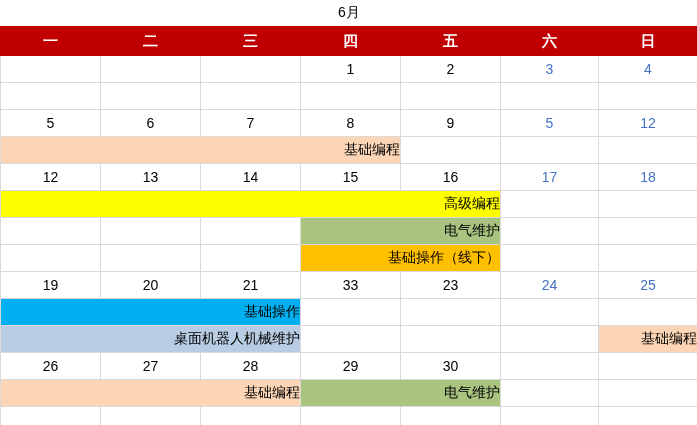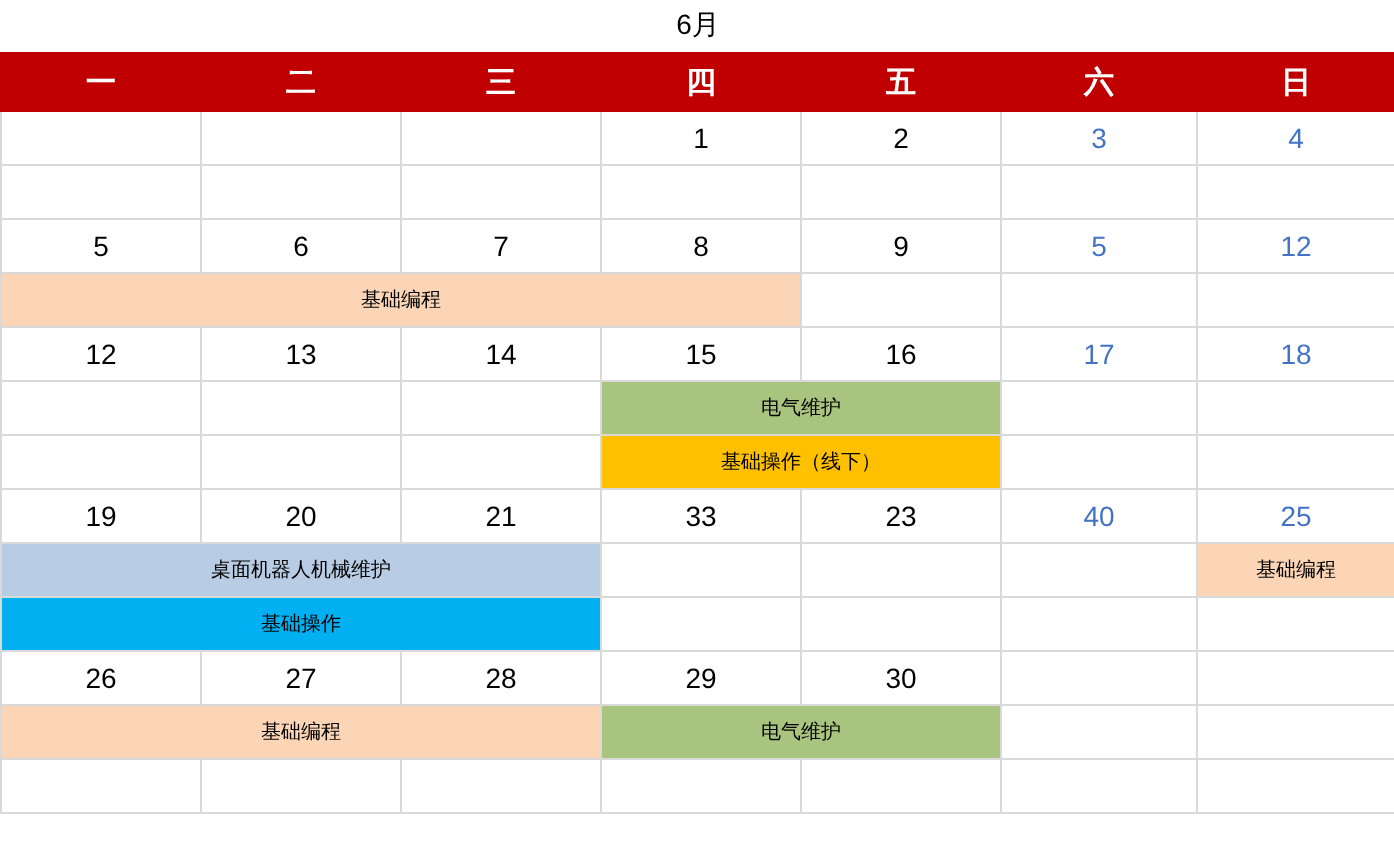--- a/index.html
+++ b/index.html
@@ -48,22 +48,23 @@
     border: none !important;
     margin-left: 40px;
   }
   td.daynum {
     font-size: 14px;
   }
   td.weekend {
     color: #4472c4;
   }
   td.event {
-    font-size: 10px;
+    font-size: 14px;
     color: #000000;
+    text-align: right;
   }
   .ev-peach   { background: #fbd5b5; }
   .ev-yellow  { background: #ffff00; }
   .ev-green   { background: #a9c47f; margin-left: 15px; }
   .ev-orange  { background: #ffc000; }
   .ev-lblue   { background: #b8cce4; }
   .ev-cyan    { background: #00b0f0; }
   td.empty { background: #ffffff; }
 </style>
 </head>
@@ -128,20 +129,25 @@
       <tr>
         <td class="daynum">12</td>
         <td class="daynum">13</td>
         <td class="daynum">14</td>
         <td class="daynum">15</td>
         <td class="daynum">16</td>
         <td class="daynum weekend">17</td>
         <td class="daynum weekend">18</td>
       </tr>
       <tr>
+        <td class="event ev-yellow" colspan="5">高级编程</td>
+        <td class="event empty"></td>
+        <td class="event empty"></td>
+      </tr>
+      <tr>
         <td class="event empty"></td>
         <td class="event empty"></td>
         <td class="event empty"></td>
         <td class="event ev-green" colspan="2">电气维护</td>
         <td class="event empty"></td>
         <td class="event empty"></td>
       </tr>
       <tr>
         <td class="event empty"></td>
         <td class="event empty"></td>
@@ -149,36 +155,36 @@
         <td class="event ev-orange" colspan="2">基础操作（线下）</td>
         <td class="event empty"></td>
         <td class="event empty"></td>
       </tr>
       <tr>
         <td class="daynum">19</td>
         <td class="daynum">20</td>
         <td class="daynum">21</td>
         <td class="daynum">33</td>
         <td class="daynum">23</td>
-        <td class="daynum weekend">40</td>
+        <td class="daynum weekend">24</td>
         <td class="daynum weekend">25</td>
       </tr>
       <tr>
+        <td class="event ev-cyan" colspan="3">基础操作</td>
+        <td class="event empty"></td>
+        <td class="event empty"></td>
+        <td class="event empty"></td>
+        <td class="event empty"></td>
+      </tr>
+      <tr>
         <td class="event ev-lblue" colspan="3">桌面机器人机械维护</td>
         <td class="event empty"></td>
         <td class="event empty"></td>
         <td class="event empty"></td>
         <td class="event ev-peach">基础编程</td>
-      </tr>
-      <tr>
-        <td class="event ev-cyan" colspan="3">基础操作</td>
-        <td class="event empty"></td>
-        <td class="event empty"></td>
-        <td class="event empty"></td>
-        <td class="event empty"></td>
       </tr>
       <tr>
         <td class="daynum">26</td>
         <td class="daynum">27</td>
         <td class="daynum">28</td>
         <td class="daynum">29</td>
         <td class="daynum">30</td>
         <td class="daynum weekend"></td>
         <td class="daynum weekend"></td>
       </tr>

